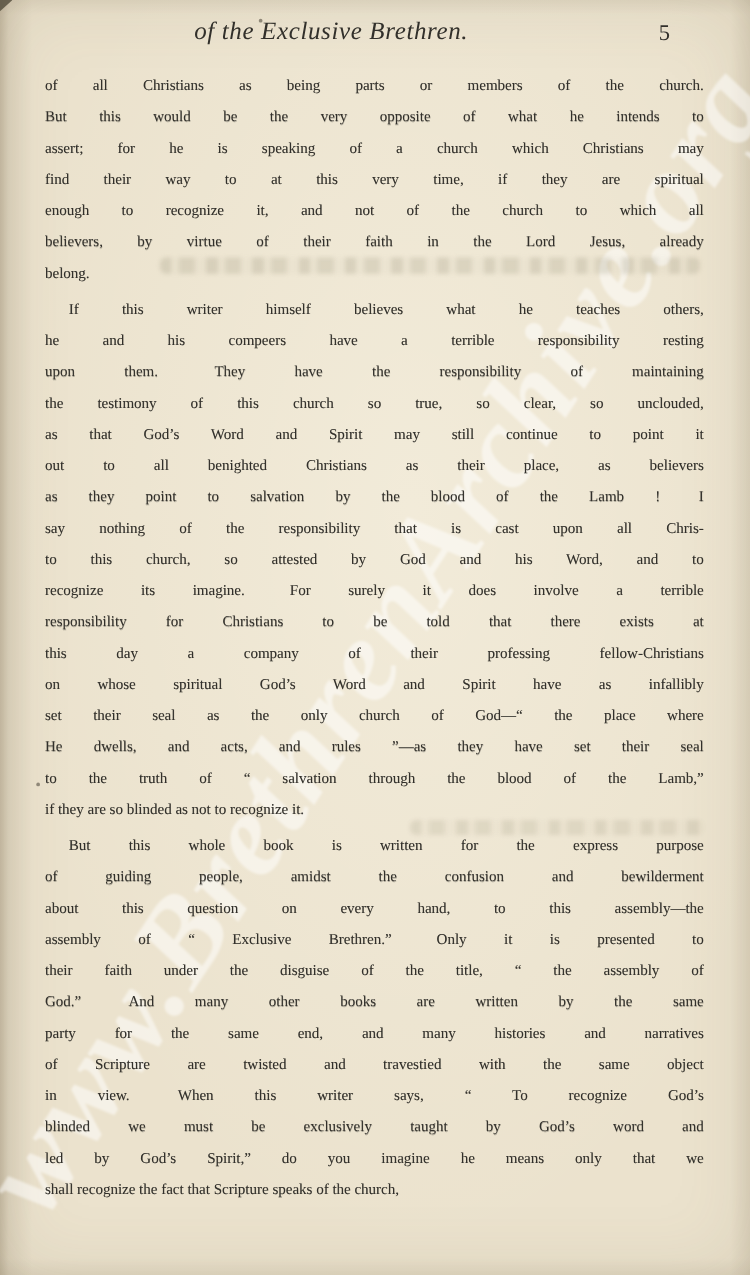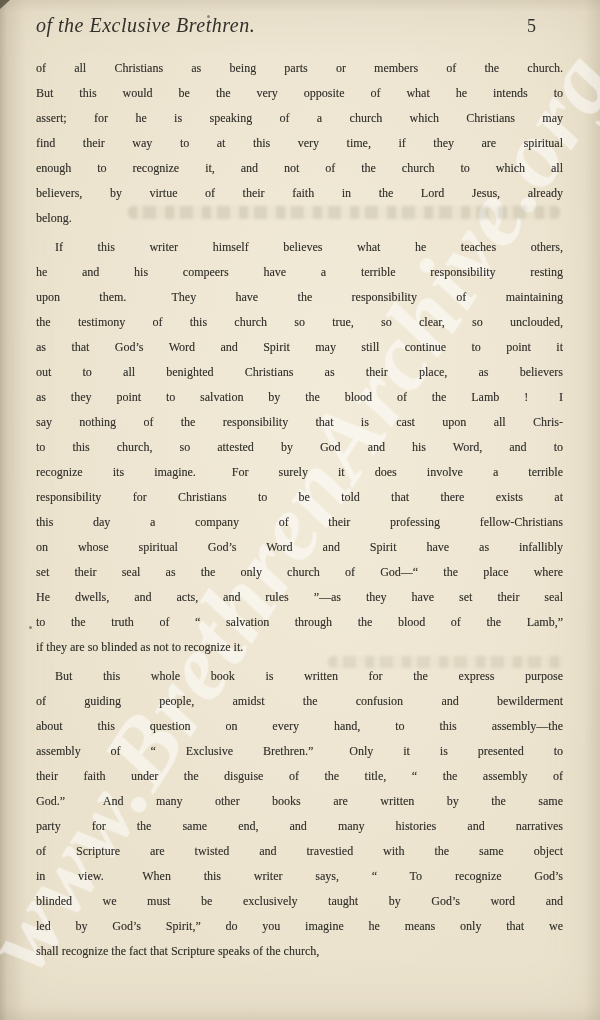--- a/index.html
+++ b/index.html
@@ -58,21 +58,21 @@
   .speck-2 { left: 29px; top: 626px; width: 3px; height: 3px; }
   .running-header {
     position: absolute;
     top: 14px; left: 36px; right: 36px;
     height: 26px;
     z-index: 3;
   }
   .running-head {
     display: block;
     margin-right: 70px;
-    text-align: left;
+    text-align: center;
     font-style: italic;
     font-size: 20px;
     letter-spacing: 0.5px;
   }
   .page-number {
     position: absolute;
     right: 28px; top: 2px;
     font-size: 18px;
   }
   .text-body {

